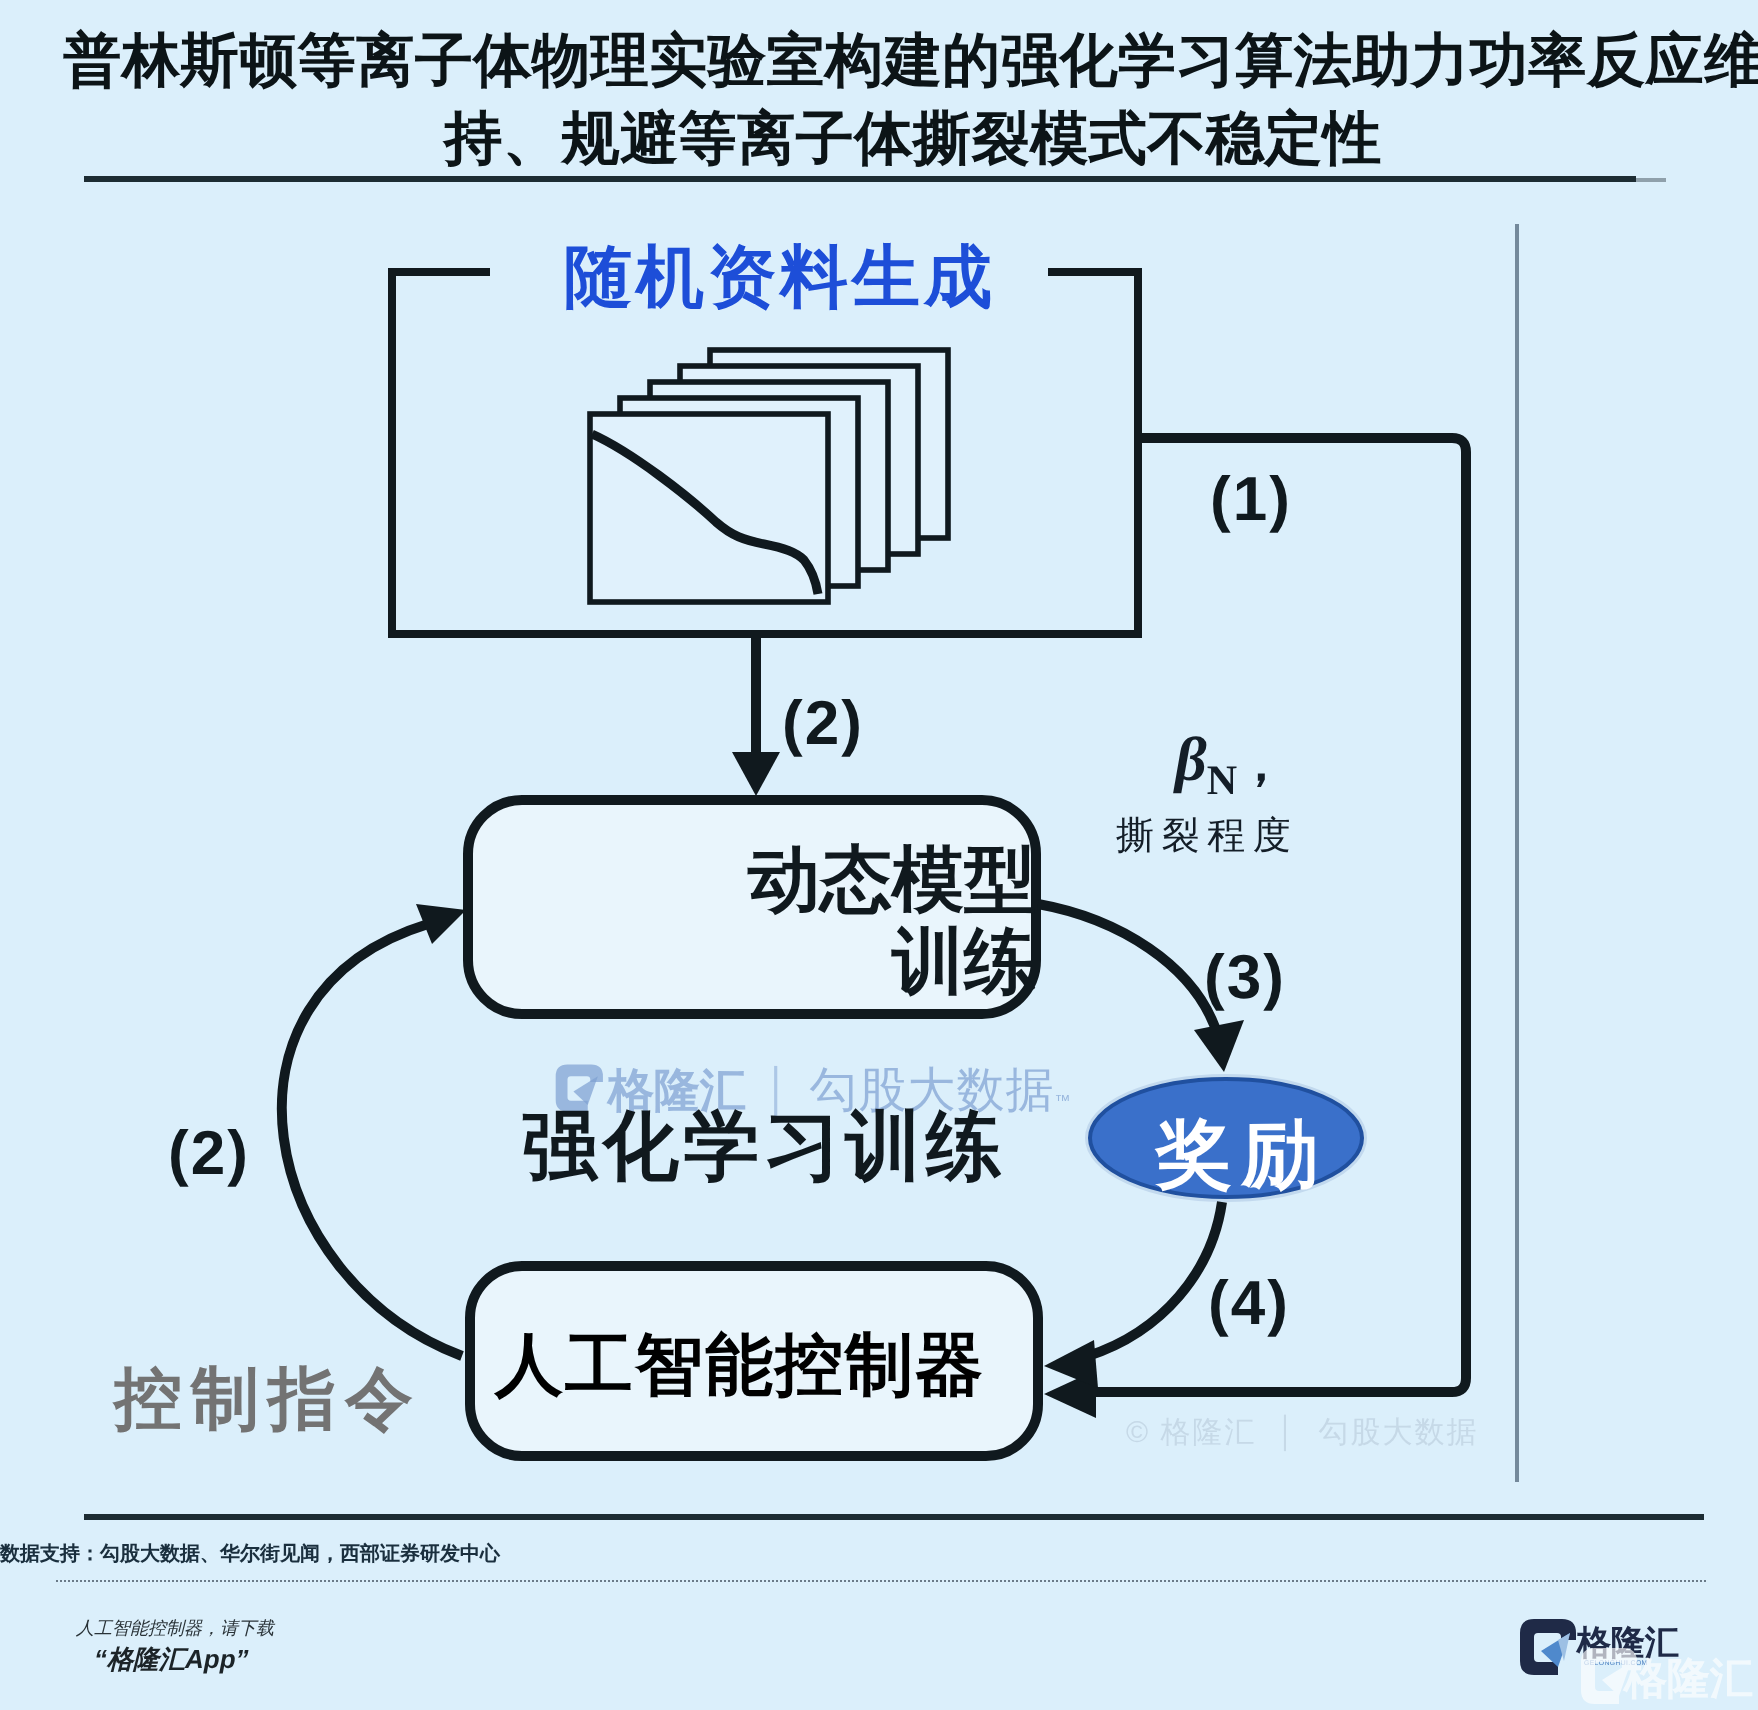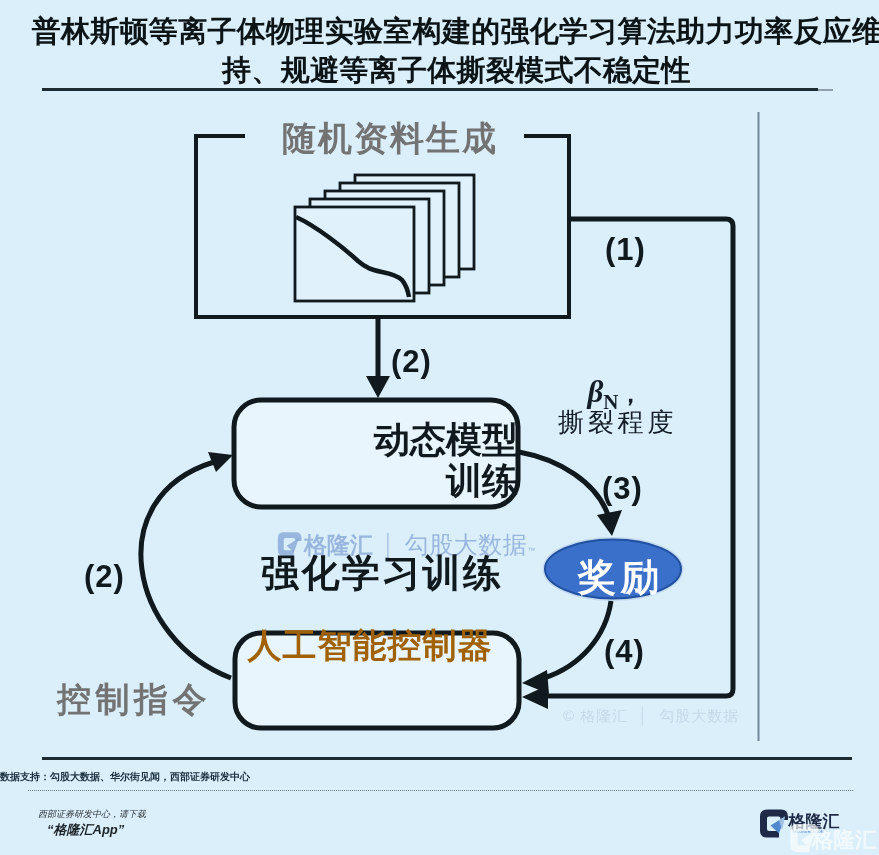--- a/index.html
+++ b/index.html
@@ -49,55 +49,55 @@
 
   <path d="M611,601 C606,636 581,666 544,678" fill="none" stroke="#10191e" stroke-width="5"></path>
   <polygon points="522,683 547,670 549,694" fill="#10191e"></polygon>
 
   <path d="M231,678 C130,640 100,497 214,462" fill="none" stroke="#10191e" stroke-width="5"></path>
   <polygon points="233,455 208,452 216,472" fill="#10191e"></polygon>
 
   <rect x="235" y="633" width="284" height="95" rx="26" fill="#e9f5fc" stroke="#10191e" stroke-width="5"></rect>
 </svg>
 
-<div class="abs b" style="left:282px;top:116px;width:216px;text-align:right;font-size:34px;letter-spacing:2px;color:#737373;">随机资料生成</div>
+<div class="abs b" style="left:282px;top:116px;width:216px;text-align:right;font-size:34px;letter-spacing:2px;color:#1d4ed8;">随机资料生成</div>
 <div class="lbl" style="left:605px;top:232px;">(1)</div>
 <div class="lbl" style="left:391px;top:344px;">(2)</div>
 <div class="abs b" style="left:234px;top:419px;width:284px;text-align:right;font-size:36px;line-height:41px;color:#10191e;">动态模型<br>训练</div>
 
 <div class="abs" style="left:277px;top:529px;height:28px;white-space:nowrap;color:rgba(125,160,210,0.70);">
   <svg width="27" height="26" viewBox="0 0 32 30" style="vertical-align:-4px;">
       <g fill="rgba(125,160,210,0.70)">
         <path d="M8,1 h14 q7,0 7,7 v3.5 h-7.5 v-1.5 q0,-2 -2,-2 h-9.5 q-2,0 -2,2 v10.5 q0,2 2,2 h10 v6.5 h-12 q-7,0 -7,-7 v-14 q0,-7 7,-7 z"></path>
         <polygon points="11.5,17 26,8 20,25"></polygon>
       </g>
     </svg><span class="b" style="font-size:23px;">格隆汇</span><span style="font-size:22px;padding:0 9px;color:rgba(125,160,210,0.5);">│</span><span style="font-size:24px;letter-spacing:0.5px;">勾股大数据</span><span style="font-size:8px;">™</span>
 </div>
 
 <div class="abs b" style="left:261px;top:548px;font-size:38px;letter-spacing:2.4px;color:#10191e;white-space:nowrap;font-family:Liberation Serif, serif;">强化学习训练</div>
 
-<div class="abs" style="left:550px;top:374px;width:130px;text-align:center;font-size:31px;font-weight:bold;color:#141e28;font-family:'Liberation Serif',serif;"><i>β</i><sub style="font-size:21px;letter-spacing:0;">N</sub><span style="font-size:24px;">，</span></div>
-<div class="abs" style="left:558px;top:405px;font-size:26px;letter-spacing:3.8px;color:#141e28;">撕裂程度</div>
+<div class="abs" style="left:550px;top:362px;width:130px;text-align:center;font-size:31px;font-weight:bold;color:#141e28;font-family:'Liberation Serif',serif;"><i>β</i><sub style="font-size:21px;letter-spacing:0;">N</sub><span style="font-size:24px;">，</span></div>
+<div class="abs" style="left:558px;top:405px;font-size:19px;letter-spacing:3.8px;color:#141e28;">撕裂程度</div>
 
 <div class="lbl" style="left:602px;top:471px;">(3)</div>
 <div class="abs b" style="left:578px;top:552px;font-size:38px;color:#fff;letter-spacing:5px;">奖励</div>
 <div class="lbl" style="left:84px;top:559px;">(2)</div>
 <div class="lbl" style="left:604px;top:634px;">(4)</div>
 
-<div class="abs b" style="left:237px;top:623px;width:266px;text-align:center;font-size:34px;letter-spacing:1px;color:#a16207;">人工智能控制器</div>
+<div class="abs b" style="left:237px;top:660px;width:266px;text-align:center;font-size:34px;letter-spacing:1px;color:#000000;">人工智能控制器</div>
 <div class="abs b" style="left:57px;top:677px;font-size:34px;letter-spacing:4.5px;color:#737373;">控制指令</div>
 
 <div class="abs" style="left:563px;top:707px;font-size:15px;letter-spacing:1px;color:rgba(150,165,185,0.30);white-space:nowrap;">© 格隆汇 &nbsp;│&nbsp; 勾股大数据</div>
 
 <div class="abs" style="left:42px;top:757px;width:810px;height:2.5px;background:#1d2c33;"></div>
 <div class="abs" style="left:0;top:770px;width:841px;text-align:left;font-size:10px;font-weight:bold;color:#1a2f3e;">数据支持：勾股大数据、华尔街见闻，西部证券研发中心</div>
 
 <div class="abs" style="left:28px;top:790px;width:825px;border-top:1px dotted #6a7a88;"></div>
 
-<div class="abs" style="left:38px;top:808px;font-size:9px;font-style:italic;color:#2a3338;">西部证券研发中心，请下载</div>
+<div class="abs" style="left:38px;top:808px;font-size:9px;font-style:italic;color:#2a3338;">人工智能控制器，请下载</div>
 <div class="abs" style="left:47px;top:821px;font-size:13px;font-style:italic;color:#1c2428;font-weight:bold;">“格隆汇App”</div>
 
 <svg class="abs" style="left:756px;top:806px;" width="123" height="49" viewBox="0 0 123 49">
 
   <path d="M11,3.5 h14 q7,0 7,7 v3.5 h-7.5 v-1.5 q0,-2 -2,-2 h-9.5 q-2,0 -2,2 v10.5 q0,2 2,2 h10 v6.5 h-12 q-7,0 -7,-7 v-14 q0,-7 7,-7 z" fill="#1f2a47"></path>
   <polygon points="14.5,19.5 29,10.5 23,27.5" fill="#4f89cc"></polygon>
   <polygon points="23,14 29,10.5 26,24.5" fill="#9dc0e4"></polygon>
 
   <text x="32.5" y="21" font-size="17" font-weight="bold" fill="#1f2a47" font-family="Liberation Sans">格隆汇</text>
   <text x="36" y="26.5" font-size="3.4" letter-spacing="0.2" fill="#4a7fc0" font-family="Liberation Sans">GELONGHUI.COM</text>

